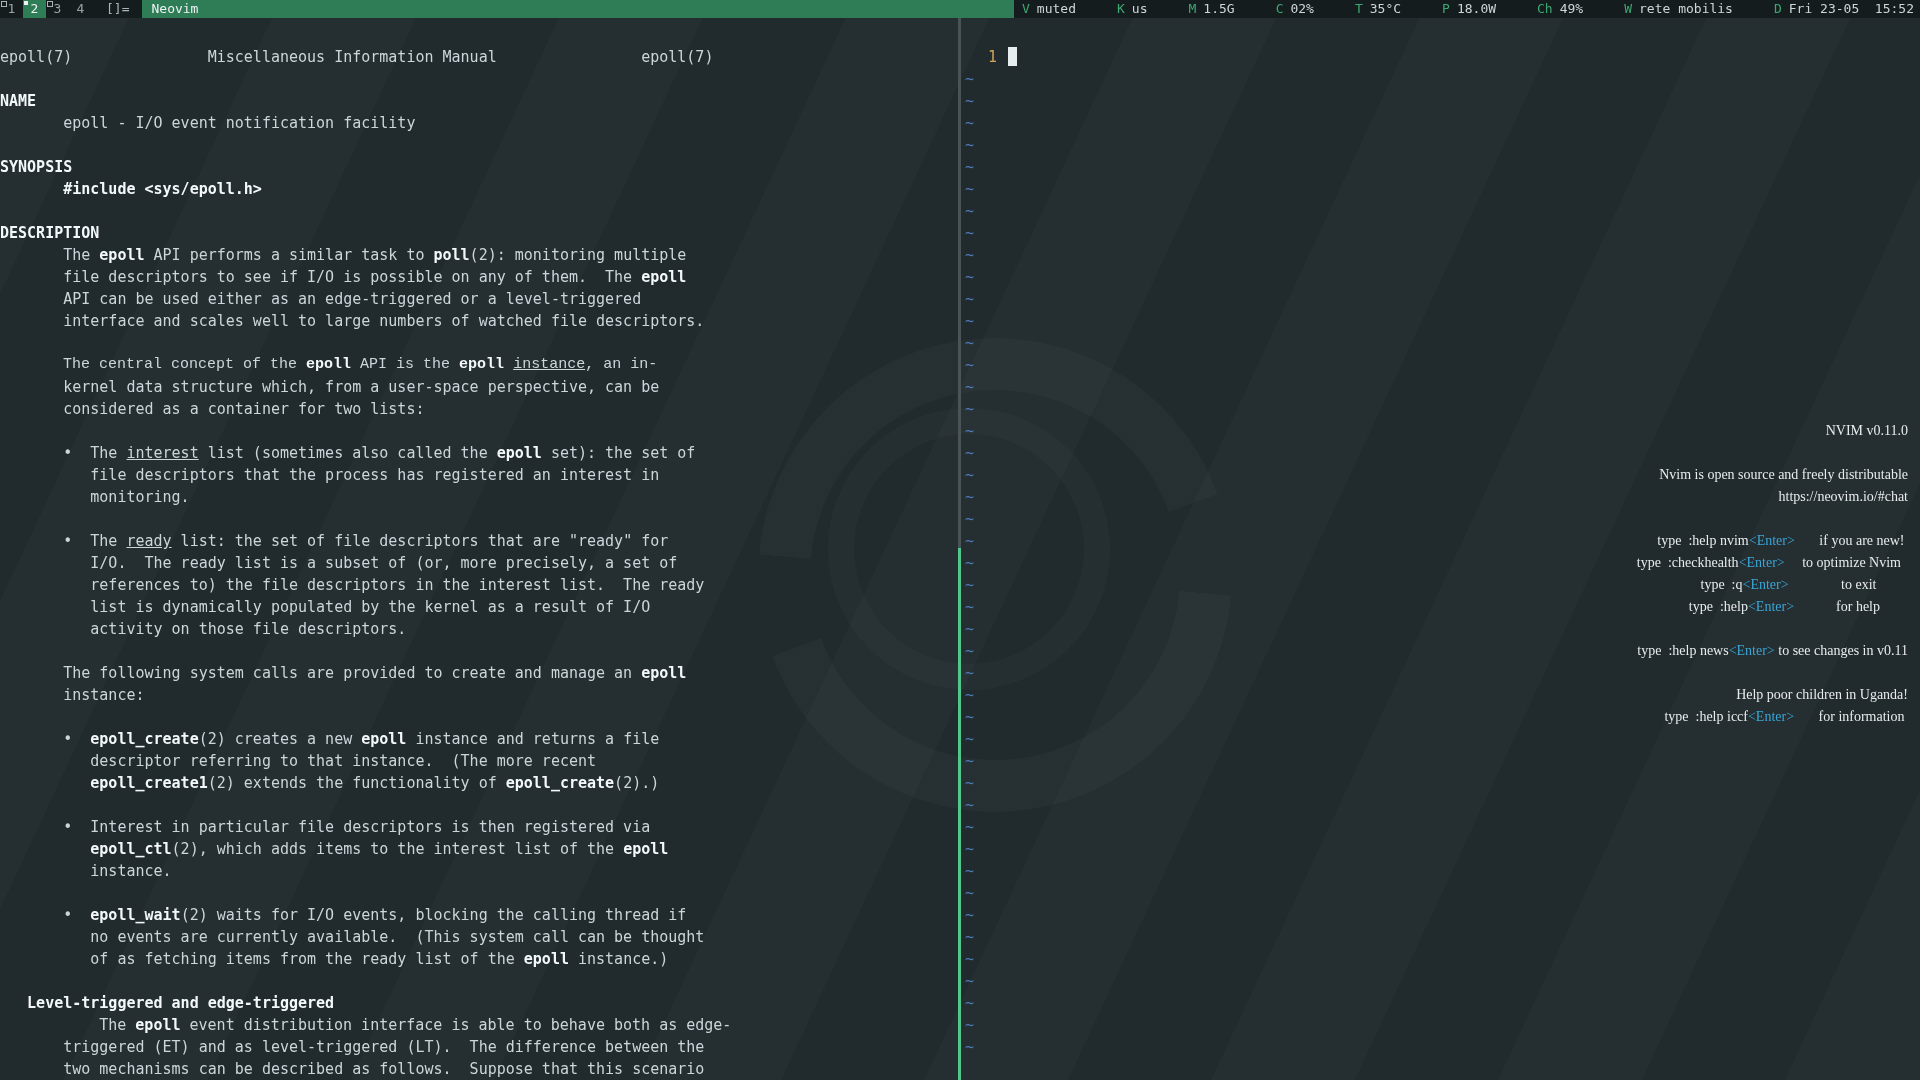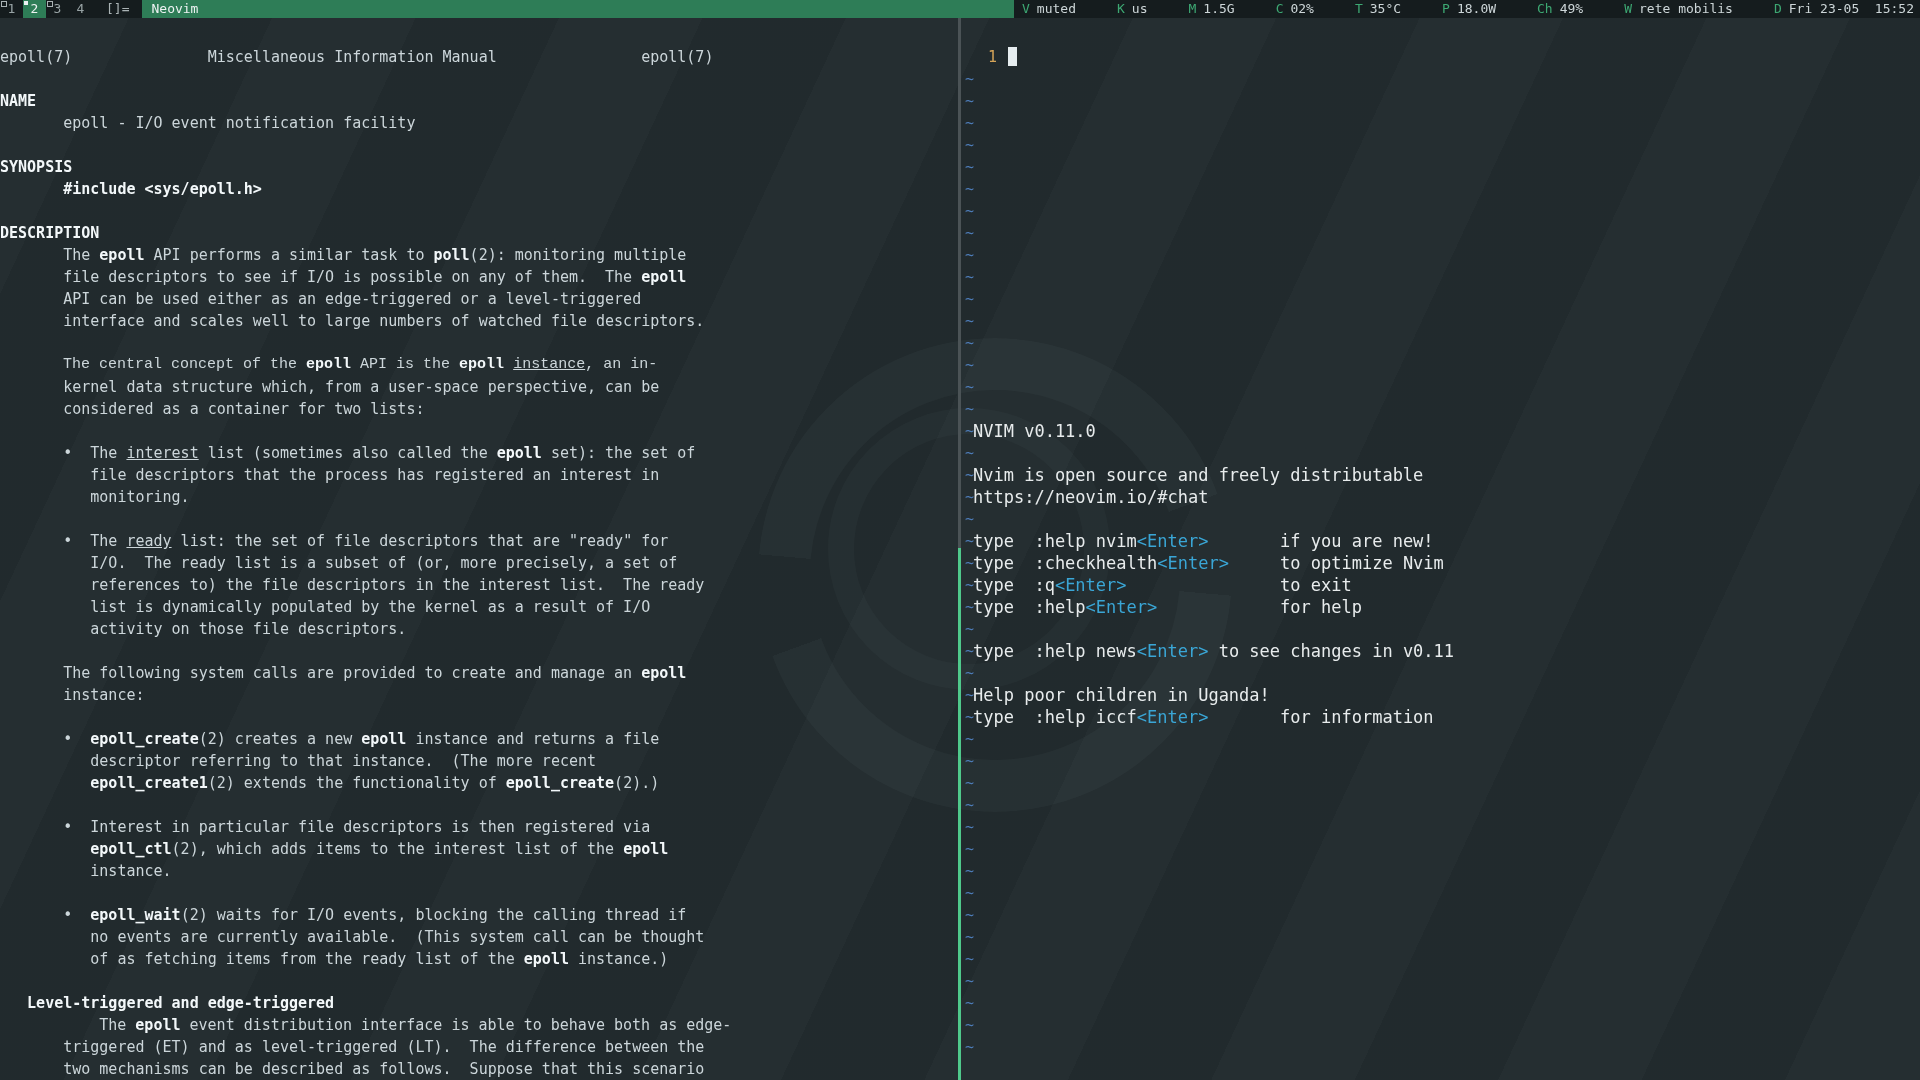--- a/index.html
+++ b/index.html
@@ -52,22 +52,22 @@
   
   .div-gray{position:absolute;left:958px;top:18px;width:3px;height:530px;background:#4b5356;z-index:4;}
   .div-green{position:absolute;left:958px;top:548px;width:3px;height:532px;background:#4fc98b;z-index:4;}
   
   .nv-row0{position:absolute;left:0;top:4px;height:22px;line-height:22px;font-size:15px;white-space:pre;}
   .linenr{display:inline-block;width:36px;text-align:right;color:#d5a458;}
   .block-cursor{display:inline-block;width:9px;height:19px;background:#e6edef;
                 vertical-align:-4px;margin-left:11px;}
   .tildes{position:absolute;left:4px;top:0;width:20px;height:1012px;overflow:hidden;}
   .tilde{position:absolute;left:0;height:22px;line-height:22px;font-size:15px;color:#4d7cb8;}
-  .nv-line{position:absolute;left:12px;width:935px;text-align:left;height:22px;line-height:22px;
-           font-size:17px;white-space:pre;color:#e8eced;}
+  .nv-line{position:absolute;left:12px;width:935px;text-align:right;height:22px;line-height:22px;
+           font-size:14px;white-space:pre;color:#e8eced;font-family:Liberation Serif, serif;}
   .nv-line .e{color:#3aa6d6;}
   .statusline{position:absolute;left:1px;top:1012px;width:958px;height:21px;
     background:#e9eff1;color:#191f22;font-size:15px;line-height:21px;
     display:flex;justify-content:space-between;padding:0 8px 0 4px;box-sizing:border-box;}
   .sl-right{display:flex;}
   .sl-gap{display:inline-block;width:81px;}
 </style>
 </head>
 <body>
 

